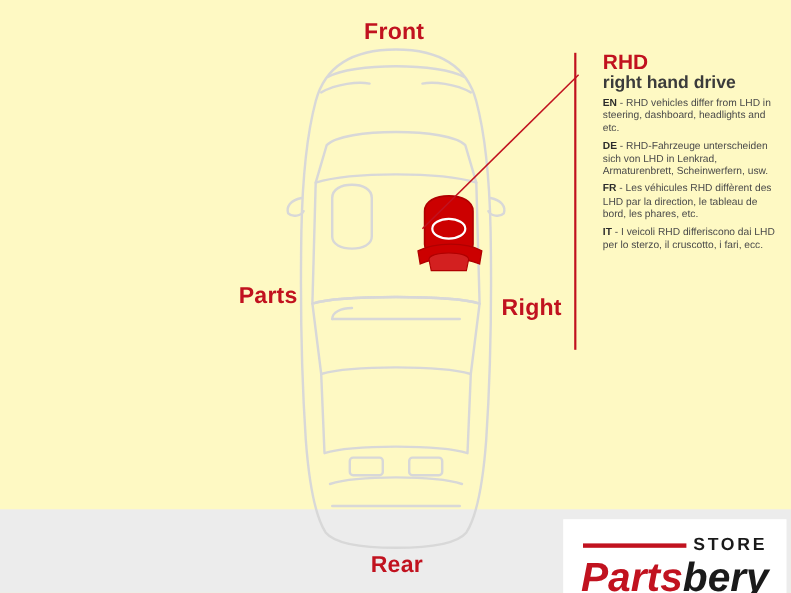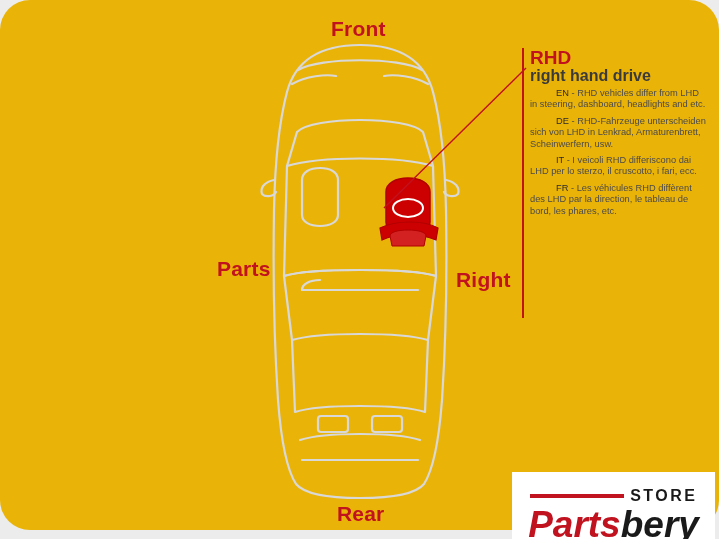--- a/index.html
+++ b/index.html
@@ -9,23 +9,22 @@
   body {
     width: 719px;
     height: 539px;
     background: #ececec;
     font-family: "Liberation Sans", sans-serif;
     overflow: hidden;
   }
   #stage {
     position: relative;
     width: 719px;
-    height: 530px;
-    background: #eab308;
-    border-radius: 30px;
+    height: 463px;
+    background: #fef9c3;
   }
 
   
   .orient-label {
     position: absolute;
     color: #c1121f;
     font-weight: bold;
     font-size: 21px;
     letter-spacing: 0.2px;
     white-space: nowrap;
@@ -42,21 +41,21 @@
     top: 40px;
   }
 
   
   #info-panel {
     position: absolute;
     left: 522px;
     top: 48px;
     width: 186px;
     border-left: 2px solid #c1121f;
-    padding-left: 6px;
+    padding-left: 24px;
     box-sizing: border-box;
     height: 270px;
   }
   #info-title {
     color: #c1121f;
     font-weight: bold;
     font-size: 19px;
     line-height: 20px;
     margin-bottom: 1px;
   }
@@ -68,22 +67,21 @@
     margin-bottom: 6px;
   }
   .info-row {
     font-size: 9.3px;
     line-height: 11.4px;
     color: #4a4a4a;
     margin-bottom: 5px;
   }
   .info-lang {
     color: #2b2b2b;
-    font-weight: normal;
-    margin-left: 26px;
+    font-weight: bold;
   }
 
   
   #leader-svg {
     position: absolute;
     left: 380px;
     top: 60px;
     pointer-events: none;
   }
 
@@ -209,24 +207,24 @@
     <div id="info-title">RHD</div>
     <div id="info-subtitle">right hand drive</div>
 
     <div class="info-row">
       <span class="info-lang">EN</span><span> - RHD vehicles differ from LHD in steering, dashboard, headlights and etc.</span>
     </div>
     <div class="info-row">
       <span class="info-lang">DE</span><span> - RHD-Fahrzeuge unterscheiden sich von LHD in Lenkrad, Armaturenbrett, Scheinwerfern, usw.</span>
     </div>
     <div class="info-row">
+      <span class="info-lang">FR</span><span> - Les véhicules RHD diffèrent des LHD par la direction, le tableau de bord, les phares, etc.</span>
+    </div>
+    <div class="info-row">
       <span class="info-lang">IT</span><span> - I veicoli RHD differiscono dai LHD per lo sterzo, il cruscotto, i fari, ecc.</span>
-    </div>
-    <div class="info-row">
-      <span class="info-lang">FR</span><span> - Les véhicules RHD diffèrent des LHD par la direction, le tableau de bord, les phares, etc.</span>
     </div>
   </div>
 
   <div id="logo-box">
     <div id="logo-store-row">
       <span id="logo-dash"></span>
       <span id="logo-store">STORE</span>
     </div>
     <div id="logo-main">
       <span id="logo-parts">Parts</span><span id="logo-bery">bery</span>

